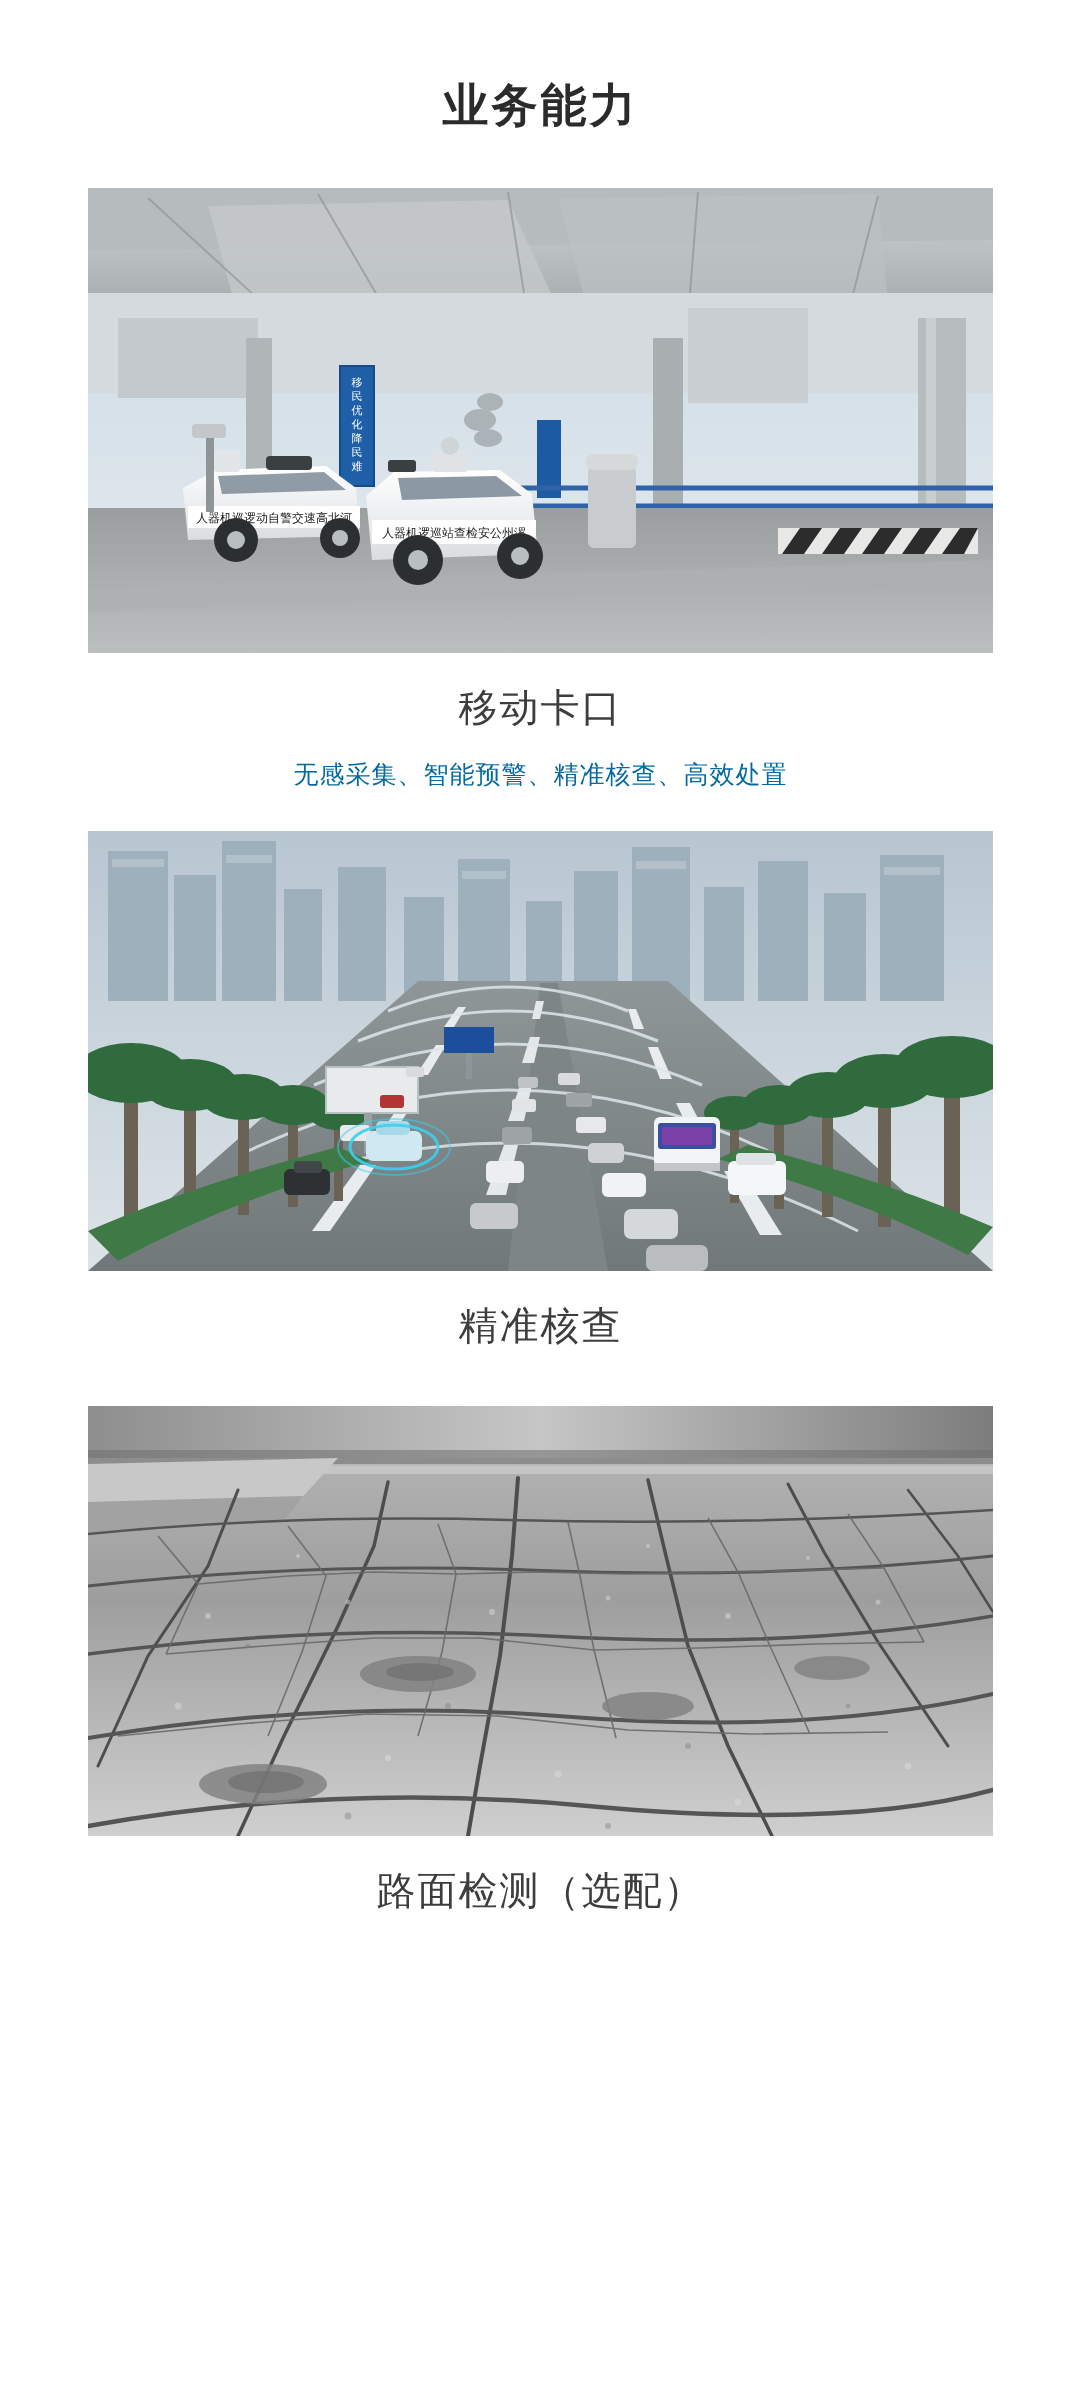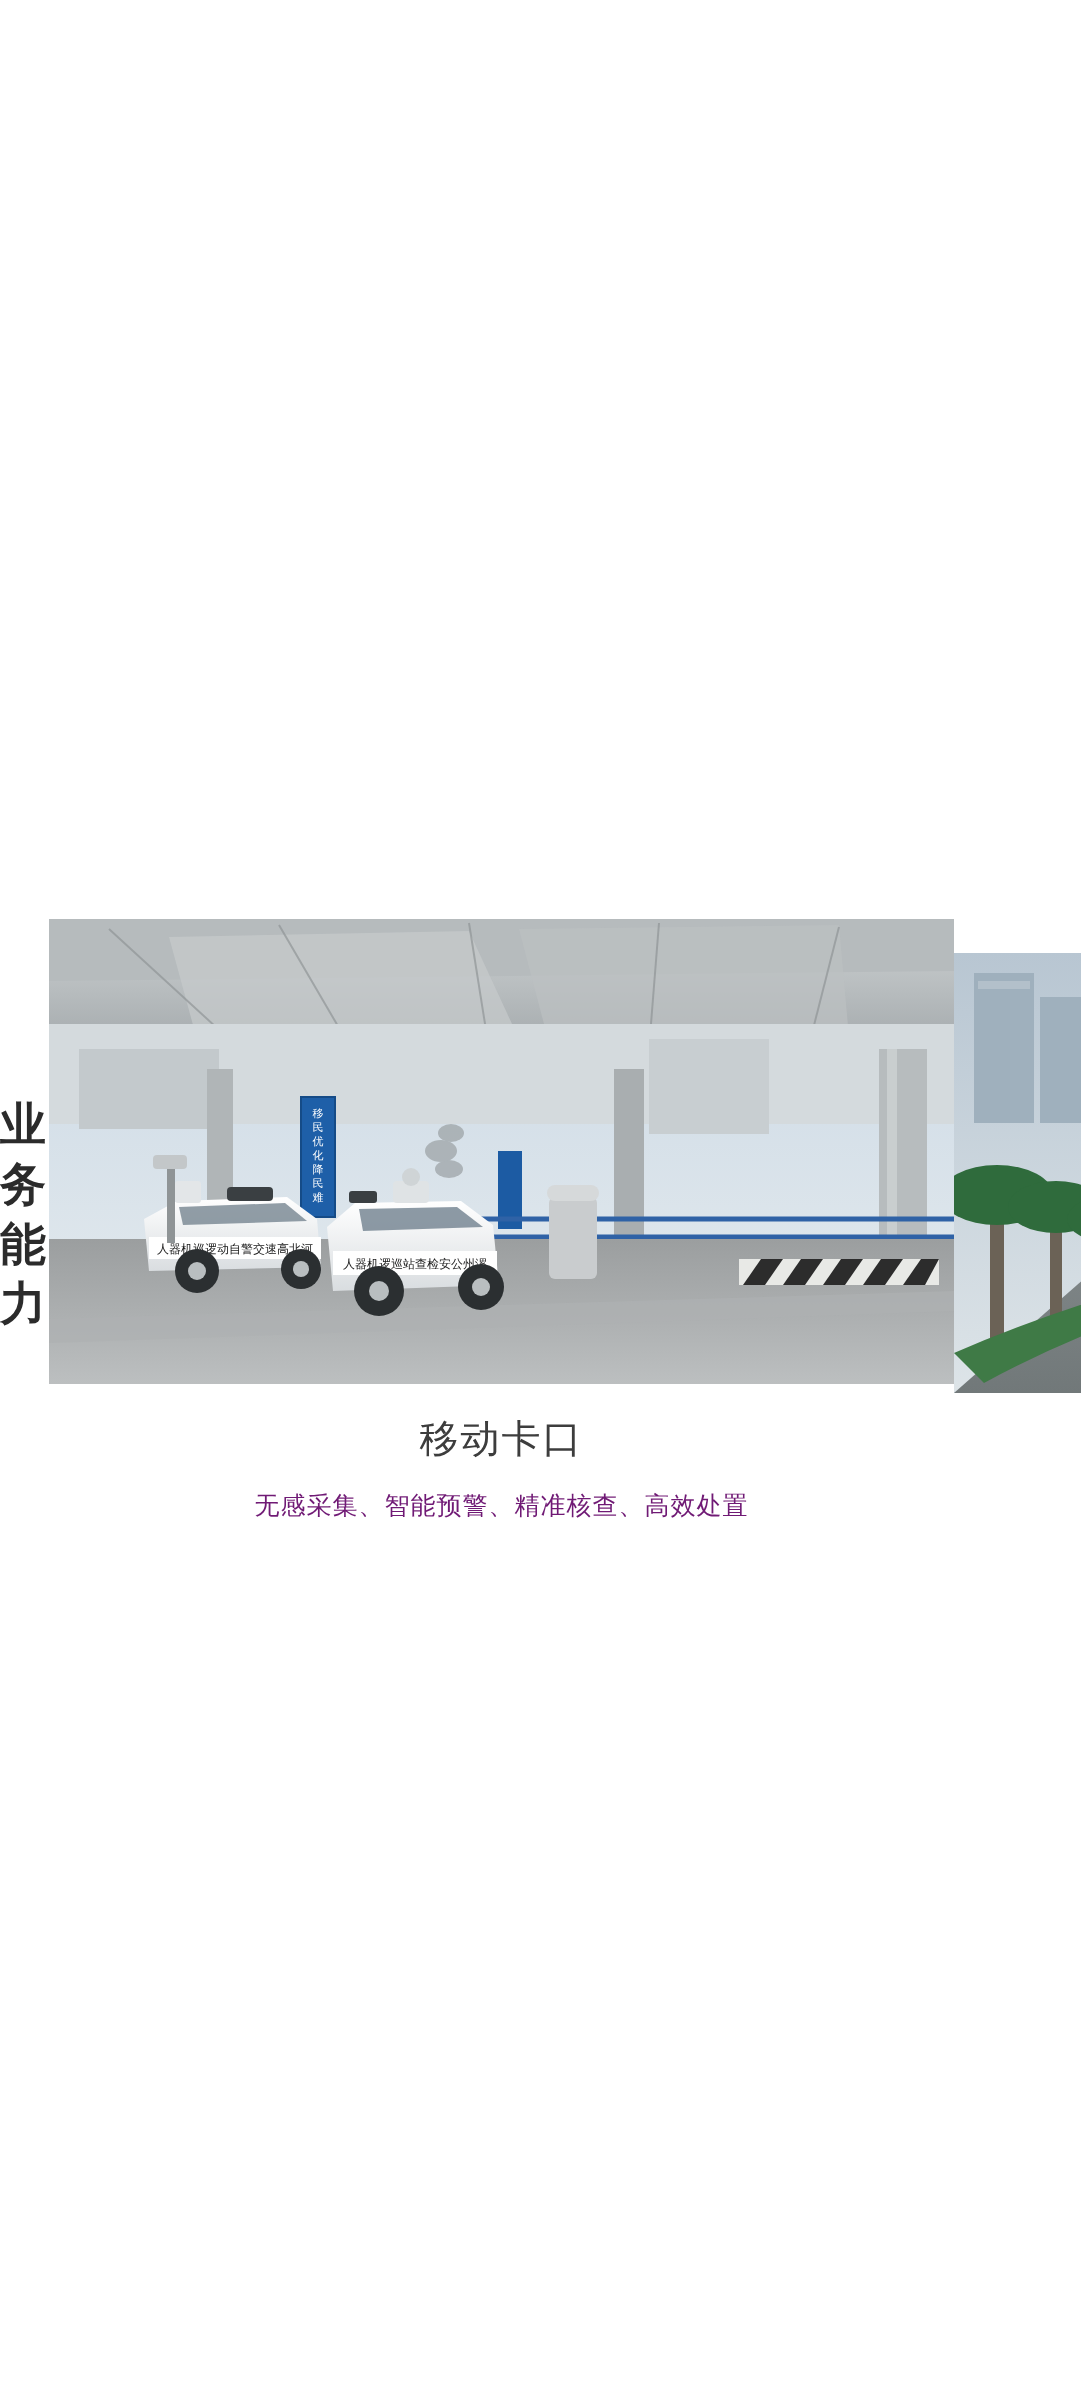--- a/index.html
+++ b/index.html
@@ -13,20 +13,21 @@
     min-height: 2405px;
     font-family: "Liberation Sans", sans-serif;
     color: #333333;
     -webkit-font-smoothing: antialiased;
   }
   .page {
     width: 1081px;
     min-height: 2405px;
     background: #ffffff;
     display: flex;
+    flex-direction: column;
     align-items: center;
     padding-top: 76px;
   }
   .page-title {
     font-size: 46px;
     font-weight: bold;
     color: #2b2b2b;
     letter-spacing: 3px;
     line-height: 1.3;
     margin: 0 0 52px 0;
@@ -56,21 +57,21 @@
     margin-bottom: 20px;
     text-align: center;
     line-height: 1.3;
   }
   .caption-lines {
     text-align: center;
     margin-bottom: 34px;
   }
   .caption-line {
     font-size: 25px;
-    color: #701a75;
+    color: #0369a1;
     line-height: 1.75;
     letter-spacing: 1px;
   }
 </style>
 </head>
 <body>
 
 <div class="page">
 
   <h1 class="page-title">业务能力</h1>
@@ -439,15 +440,16 @@
         <g fill="#7a7a7a" opacity="0.4">
           <circle cx="160" cy="240" r="2.5"></circle>
             <circle cx="360" cy="300" r="3"></circle>
           <circle cx="600" cy="340" r="3"></circle>
             <circle cx="760" cy="300" r="2.5"></circle>
           <circle cx="260" cy="410" r="3.5"></circle>
             <circle cx="520" cy="420" r="3"></circle>
         </g>
       </svg>
     </div>
+    <div class="caption-title">路面检测（选配）</div>
   </div>
 
 </div>
 
 </body></html>

